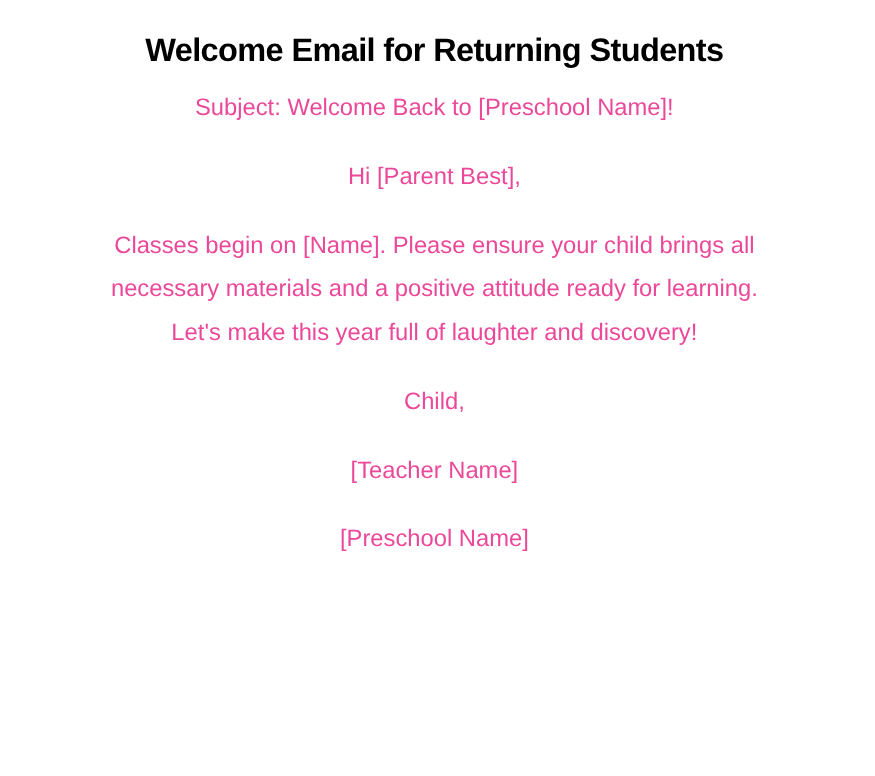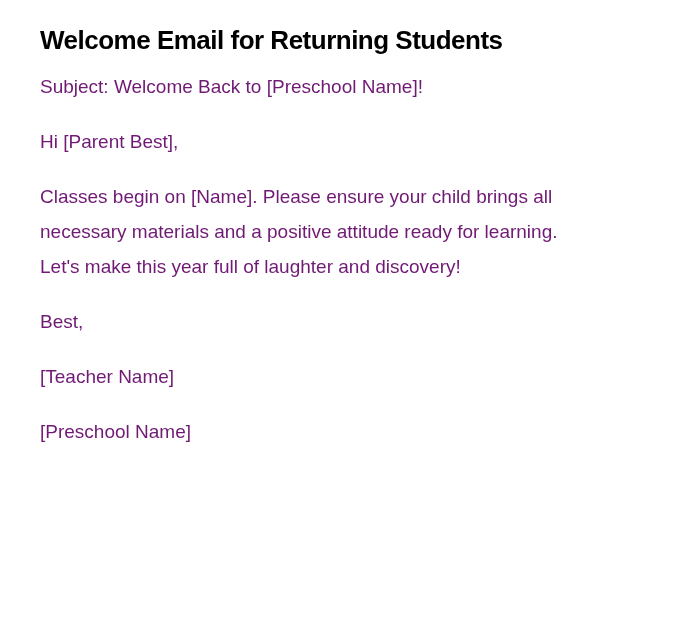--- a/index.html
+++ b/index.html
@@ -11,52 +11,53 @@
     width: 700px;
     height: 621px;
     overflow: hidden;
     font-family: "Liberation Sans", "DejaVu Sans", sans-serif;
     color: #000000;
   }
   .doc {
     box-sizing: border-box;
     width: 700px;
     padding: 24px 45px 0 40px;
+    text-align: center;
   }
   .doc-title {
     font-size: 26px;
     line-height: 33px;
     font-weight: 700;
     letter-spacing: -0.5px;
     color: #000000;
     margin: 0 0 12px 0;
   }
   .doc-para {
     font-size: 19px;
     line-height: 35px;
     font-weight: 400;
-    color: #701a75;
+    color: #ec4899;
     margin: 0 0 20px 0;
     white-space: pre-line;
     letter-spacing: 0px;
   }
 </style>
 </head>
 <body>
 
 <div class="doc">
   <h1 class="doc-title">Welcome Email for Returning Students</h1>
 
   <p class="doc-para">Subject: Welcome Back to [Preschool Name]!</p>
 
   <p class="doc-para">Hi [Parent Best],</p>
 
 
   <p class="doc-para">Classes begin on [Name]. Please ensure your child brings all
 necessary materials and a positive attitude ready for learning.
 Let's make this year full of laughter and discovery!</p>
 
-  <p class="doc-para">Best,</p>
+  <p class="doc-para">Child,</p>
 
   <p class="doc-para">[Teacher Name]</p>
 
   <p class="doc-para">[Preschool Name]</p>
 </div>
 
 </body></html>

